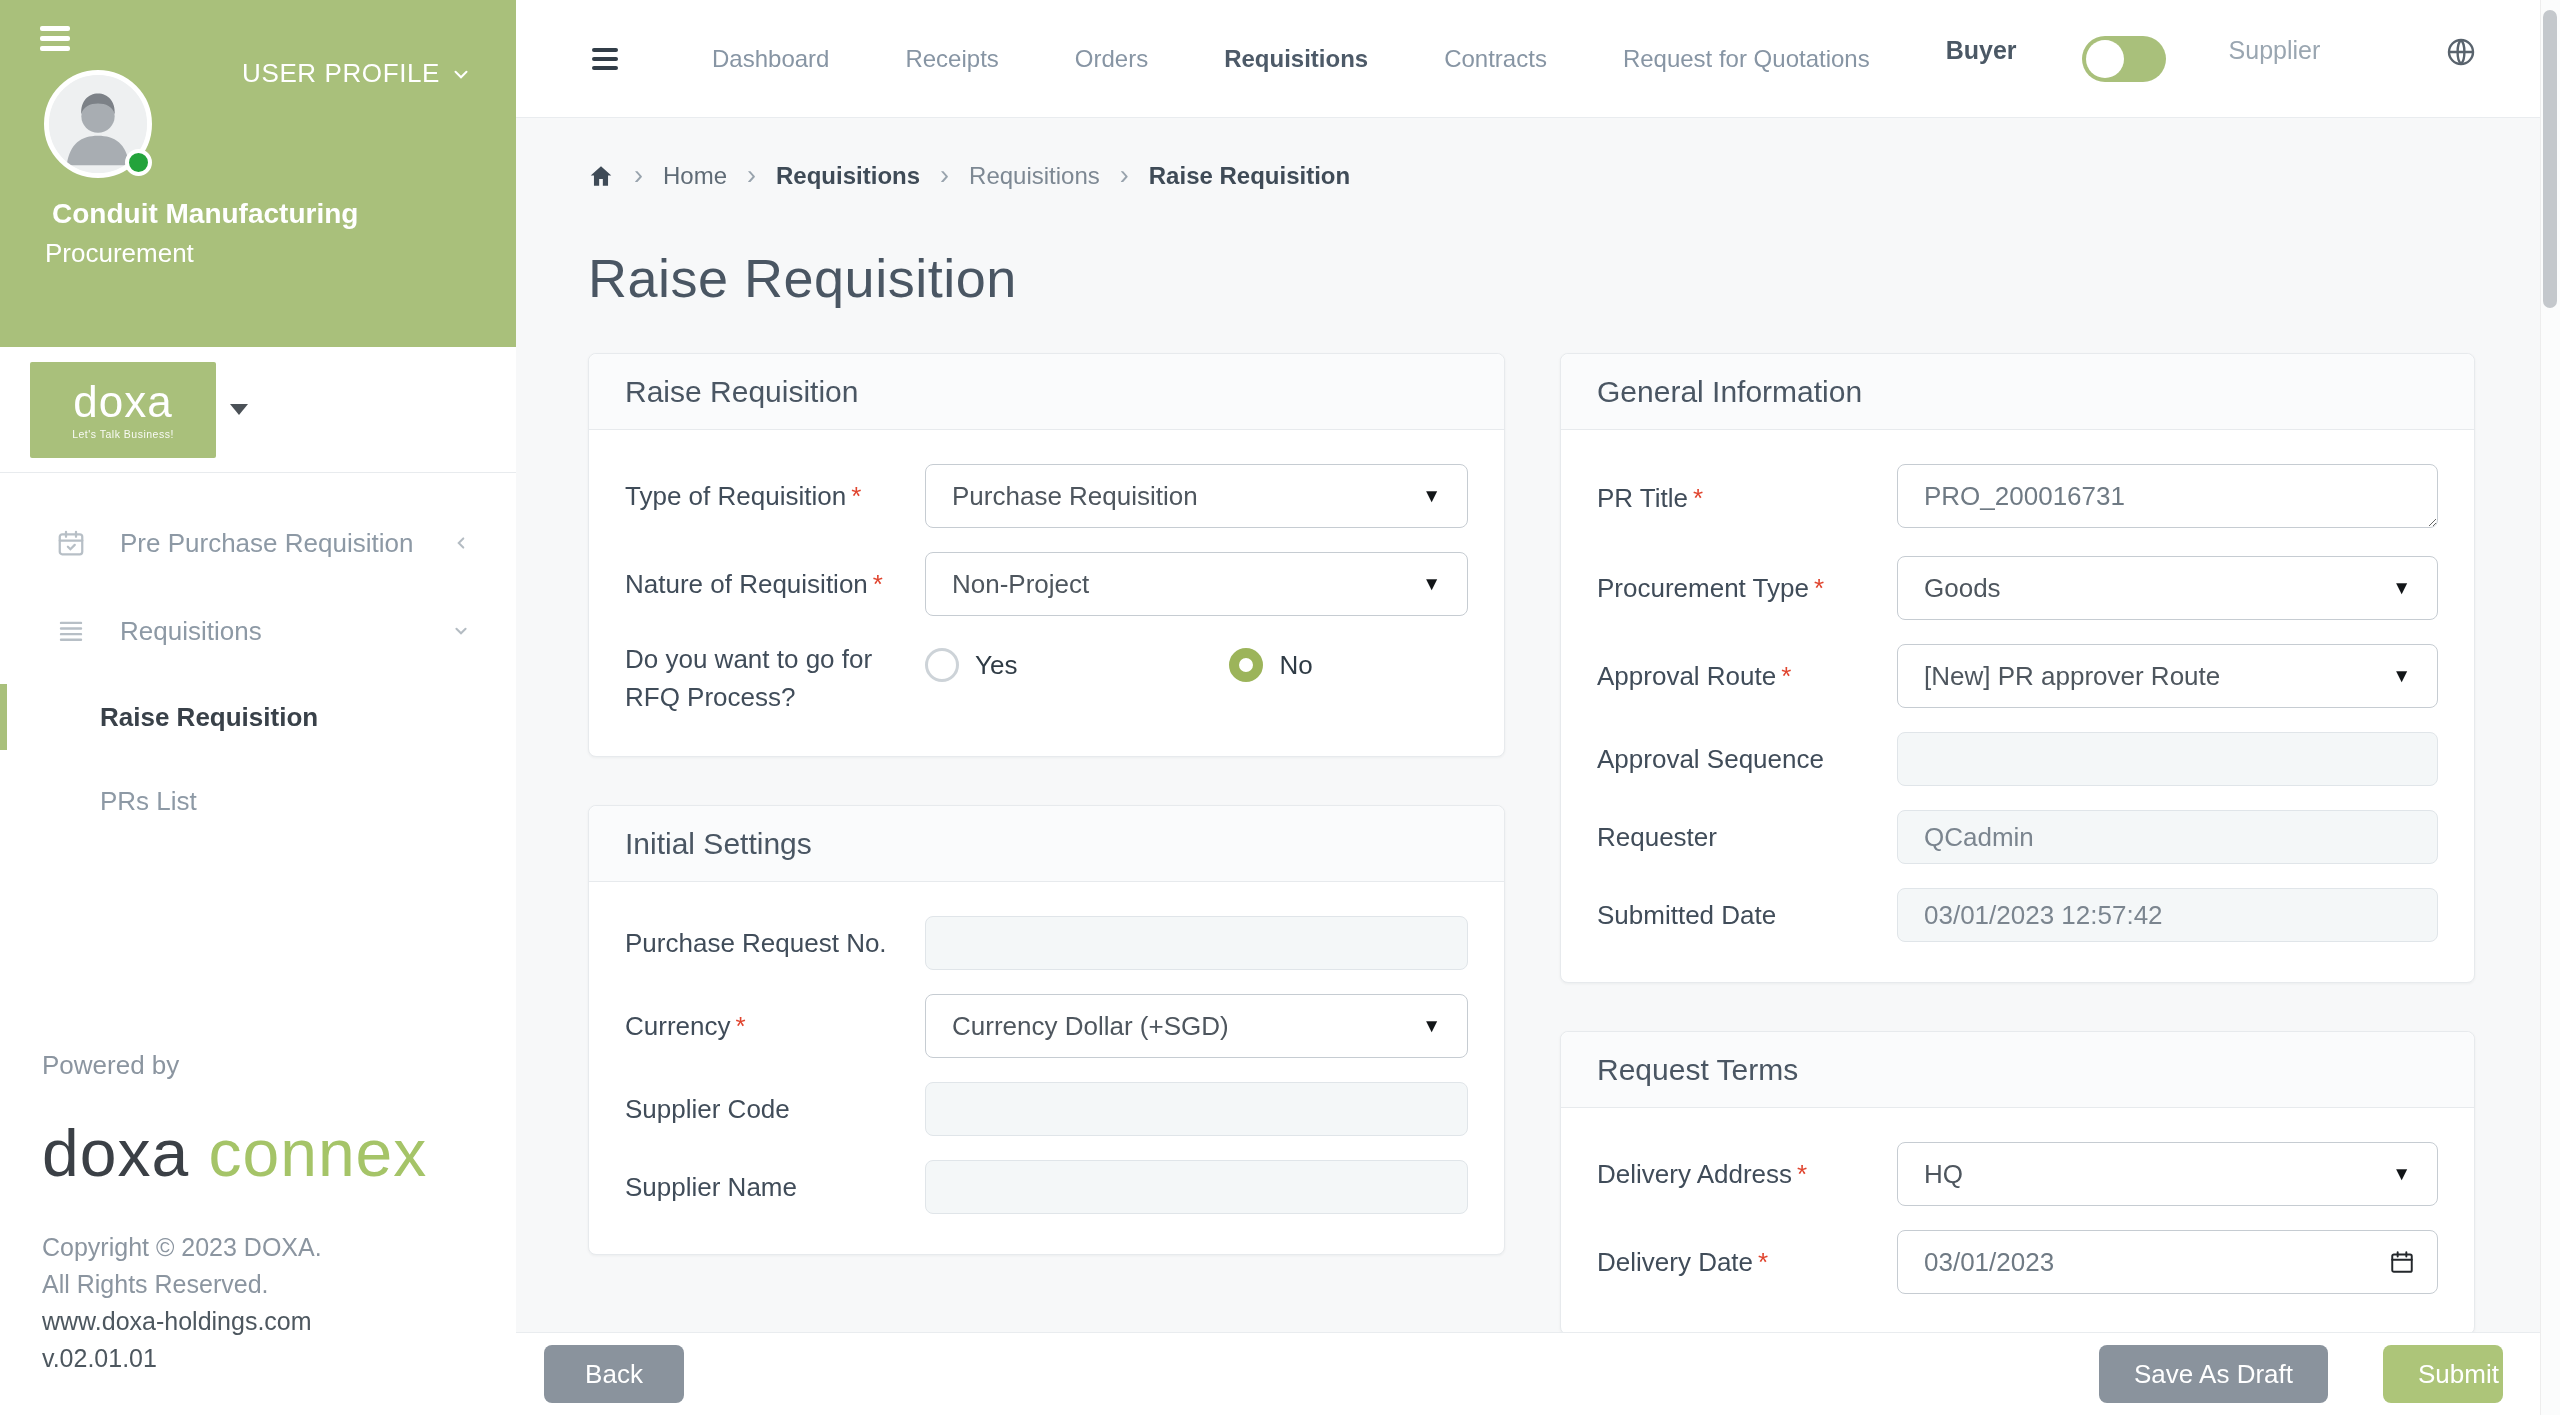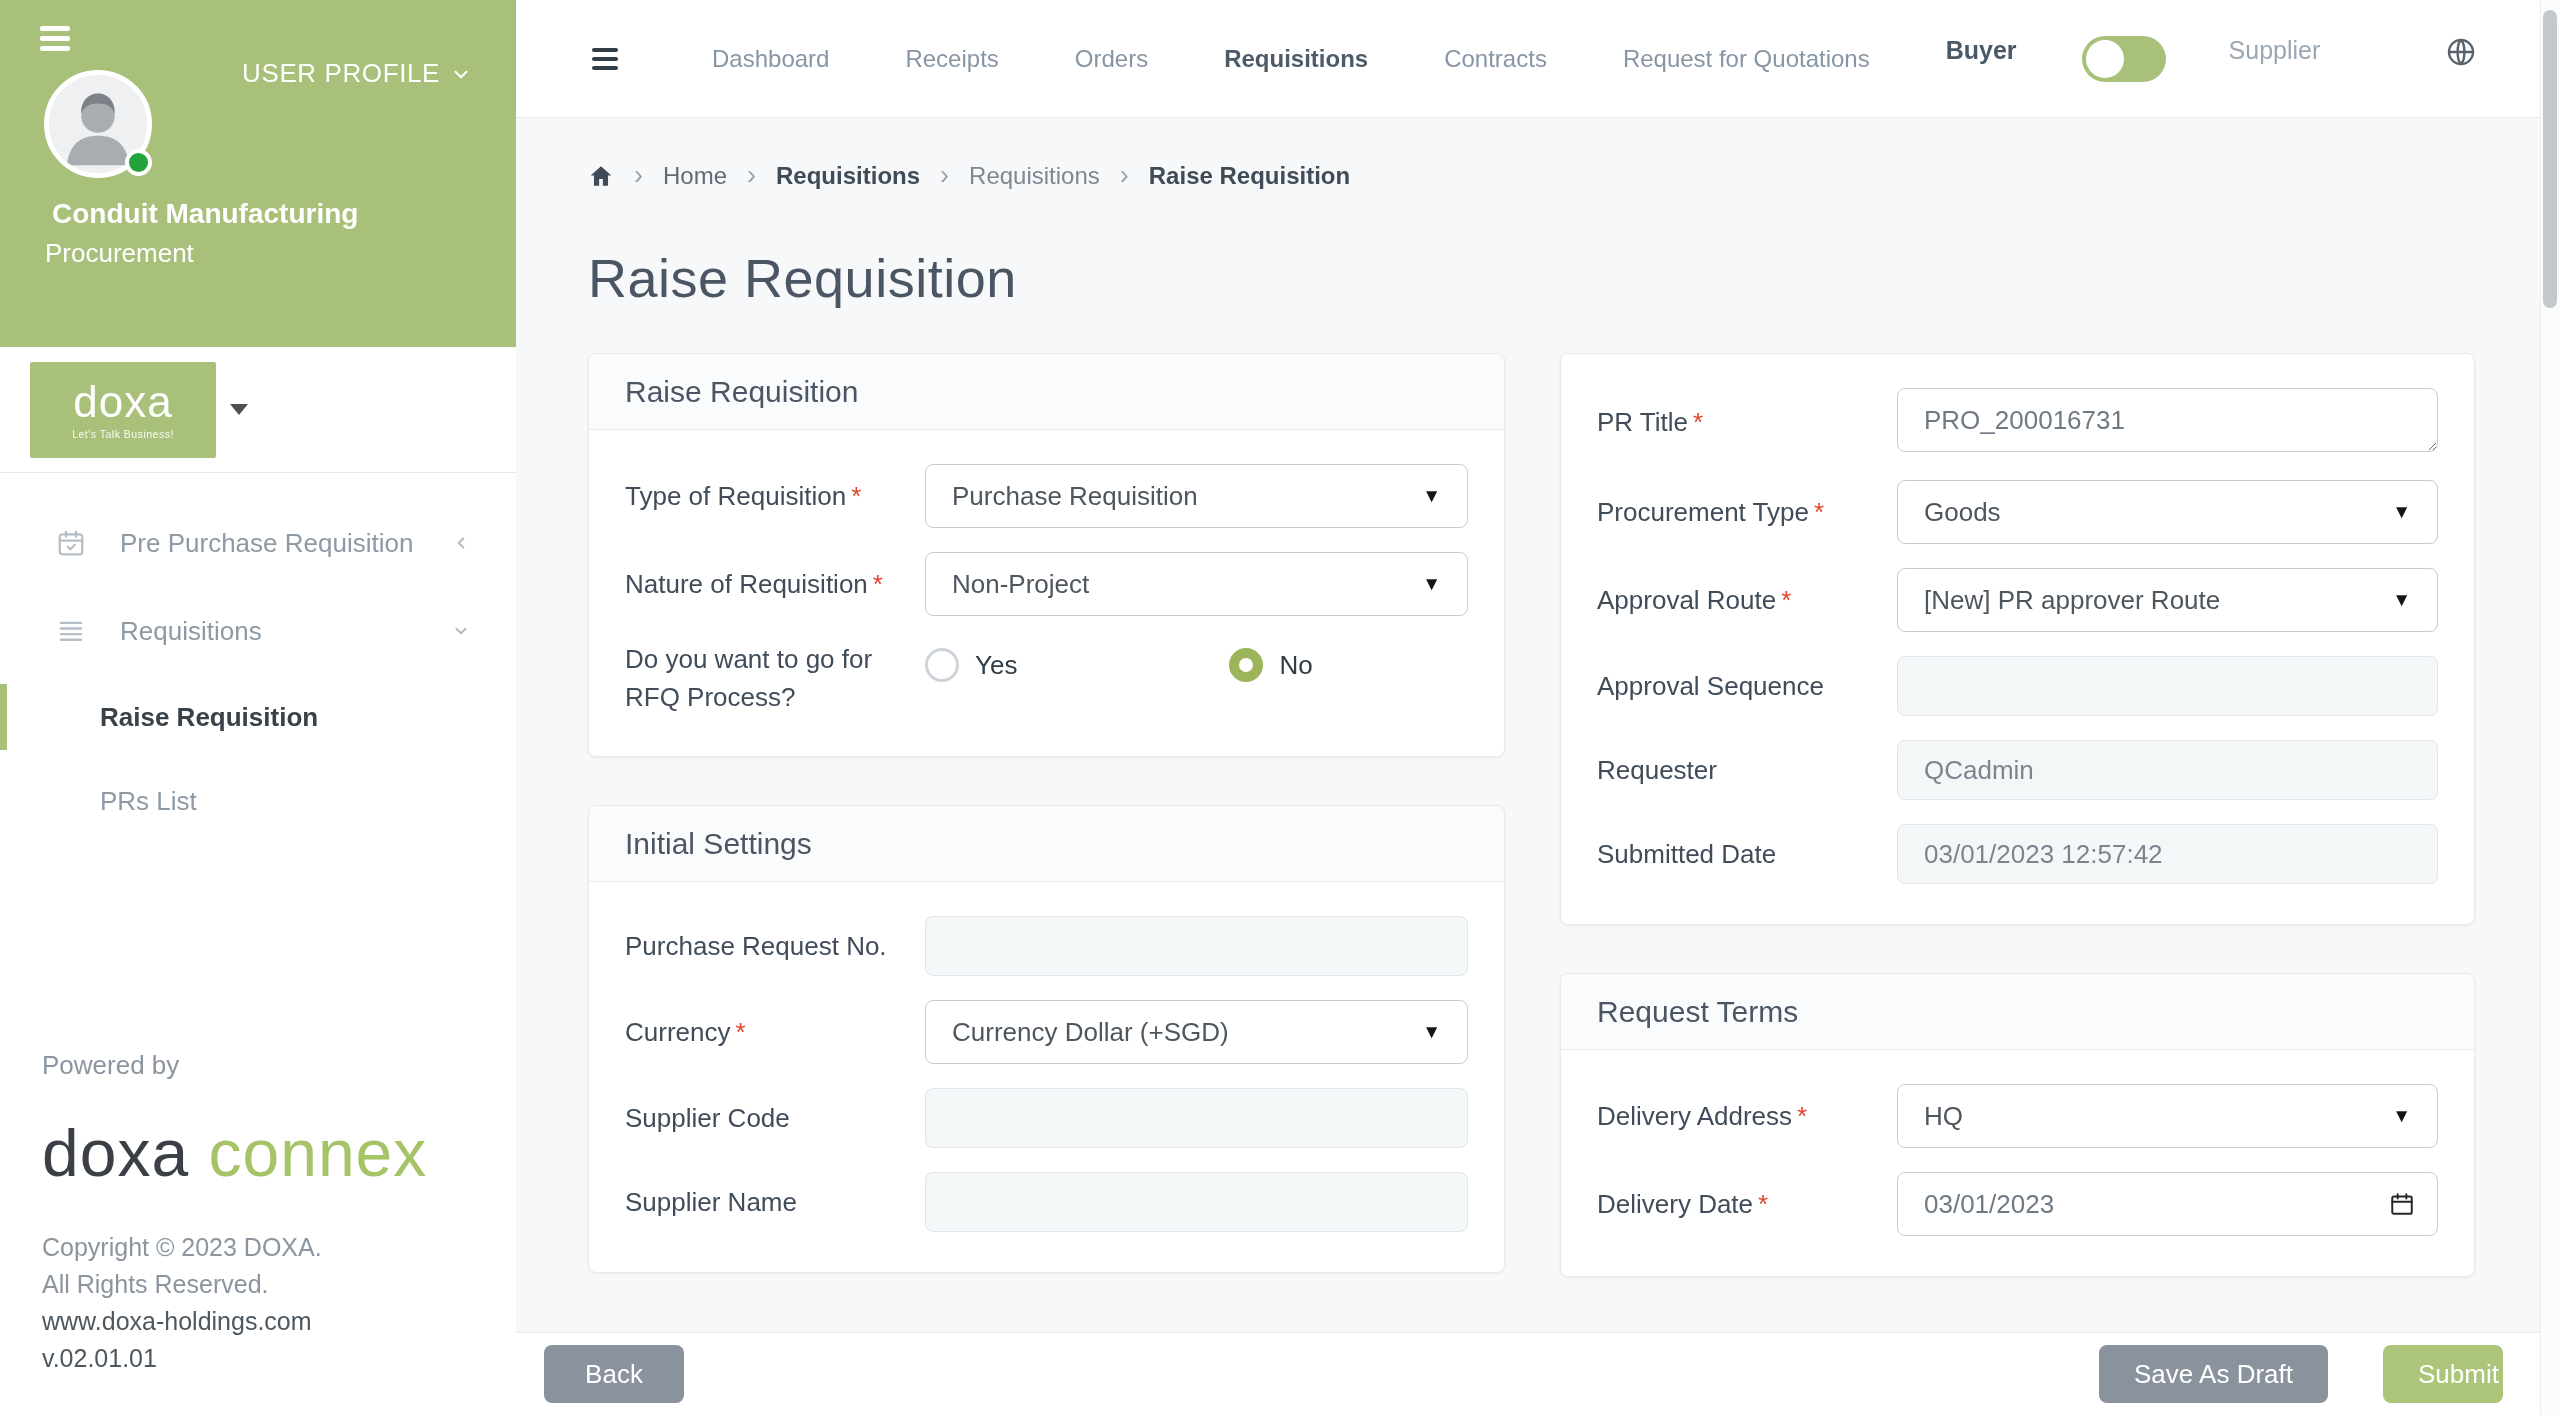--- a/index.html
+++ b/index.html
@@ -75,21 +75,21 @@
   .card-b { padding:34px 36px 40px; }
   .row { display:flex; align-items:center; margin-bottom:24px; }
   .row:last-child { margin-bottom:0; }
   .row.top { align-items:flex-start; }
   .lbl { width:300px; flex-shrink:0; font-size:26px; line-height:38px; color:#404c59; padding-right:18px; }
   .req { color:#e0442e; margin-left:5px; }
   .ctl { flex:1; min-width:0; }
 
   .select { height:64px; background:#ffffff; border:1px solid #c6ccd2; border-radius:8px; display:flex; align-items:center; justify-content:space-between; padding:0 26px; font-size:26px; color:#4e565e; cursor:pointer; }
   .caret { font-size:19px; color:#121518; margin-left:14px; }
-  .inp { width:100%; height:60px; background:#f4f7f8; border:1px solid #e0e5e9; border-radius:8px; font-size:26px; color:#7b858f; padding:0 26px; font-family:inherit; outline:none; }
+  .inp { width:100%; height:54px; background:#f4f7f8; border:1px solid #e0e5e9; border-radius:8px; font-size:26px; color:#7b858f; padding:0 26px; font-family:inherit; outline:none; }
   .ta { width:100%; height:64px; background:#ffffff; border:1px solid #c6ccd2; border-radius:8px; font-size:26px; color:#6f7a84; padding:14px 26px; line-height:34px; font-family:inherit; outline:none; resize:both; }
   .datefield { height:64px; background:#ffffff; border:1px solid #c6ccd2; border-radius:8px; display:flex; align-items:center; justify-content:space-between; padding:0 22px 0 26px; font-size:26px; color:#6f7a84; cursor:pointer; }
 
   .radio-group { display:flex; align-items:center; padding-top:8px; }
   .radio-item { display:flex; align-items:center; cursor:pointer; }
   .radio-item + .radio-item { margin-left:212px; }
   .radio { width:34px; height:34px; border-radius:50%; background:#ffffff; border:3px solid #cdd3d8; }
   .radio.checked { border:10px solid #9cb45a; }
   .radio-lbl { font-size:26px; color:#2f3b45; margin-left:16px; }
 
@@ -303,20 +303,21 @@
               <div class="lbl">Supplier Name</div>
               <div class="ctl"><input class="inp" value="" style=""></div>
             </div>
           </div>
         </section>
       </div>
 
       <div class="col right">
 
         <section class="card">
+          <div class="card-h">General Information</div>
           <div class="card-b">
             <div class="row">
               <div class="lbl"><span>PR Title</span><span class="req">*</span></div>
               <div class="ctl"><textarea class="ta" style="">PRO_200016731</textarea></div>
             </div>
             <div class="row">
               <div class="lbl"><span>Procurement Type</span><span class="req">*</span></div>
               <div class="ctl">
                 <div class="select">
                   <span>Goods</span>

